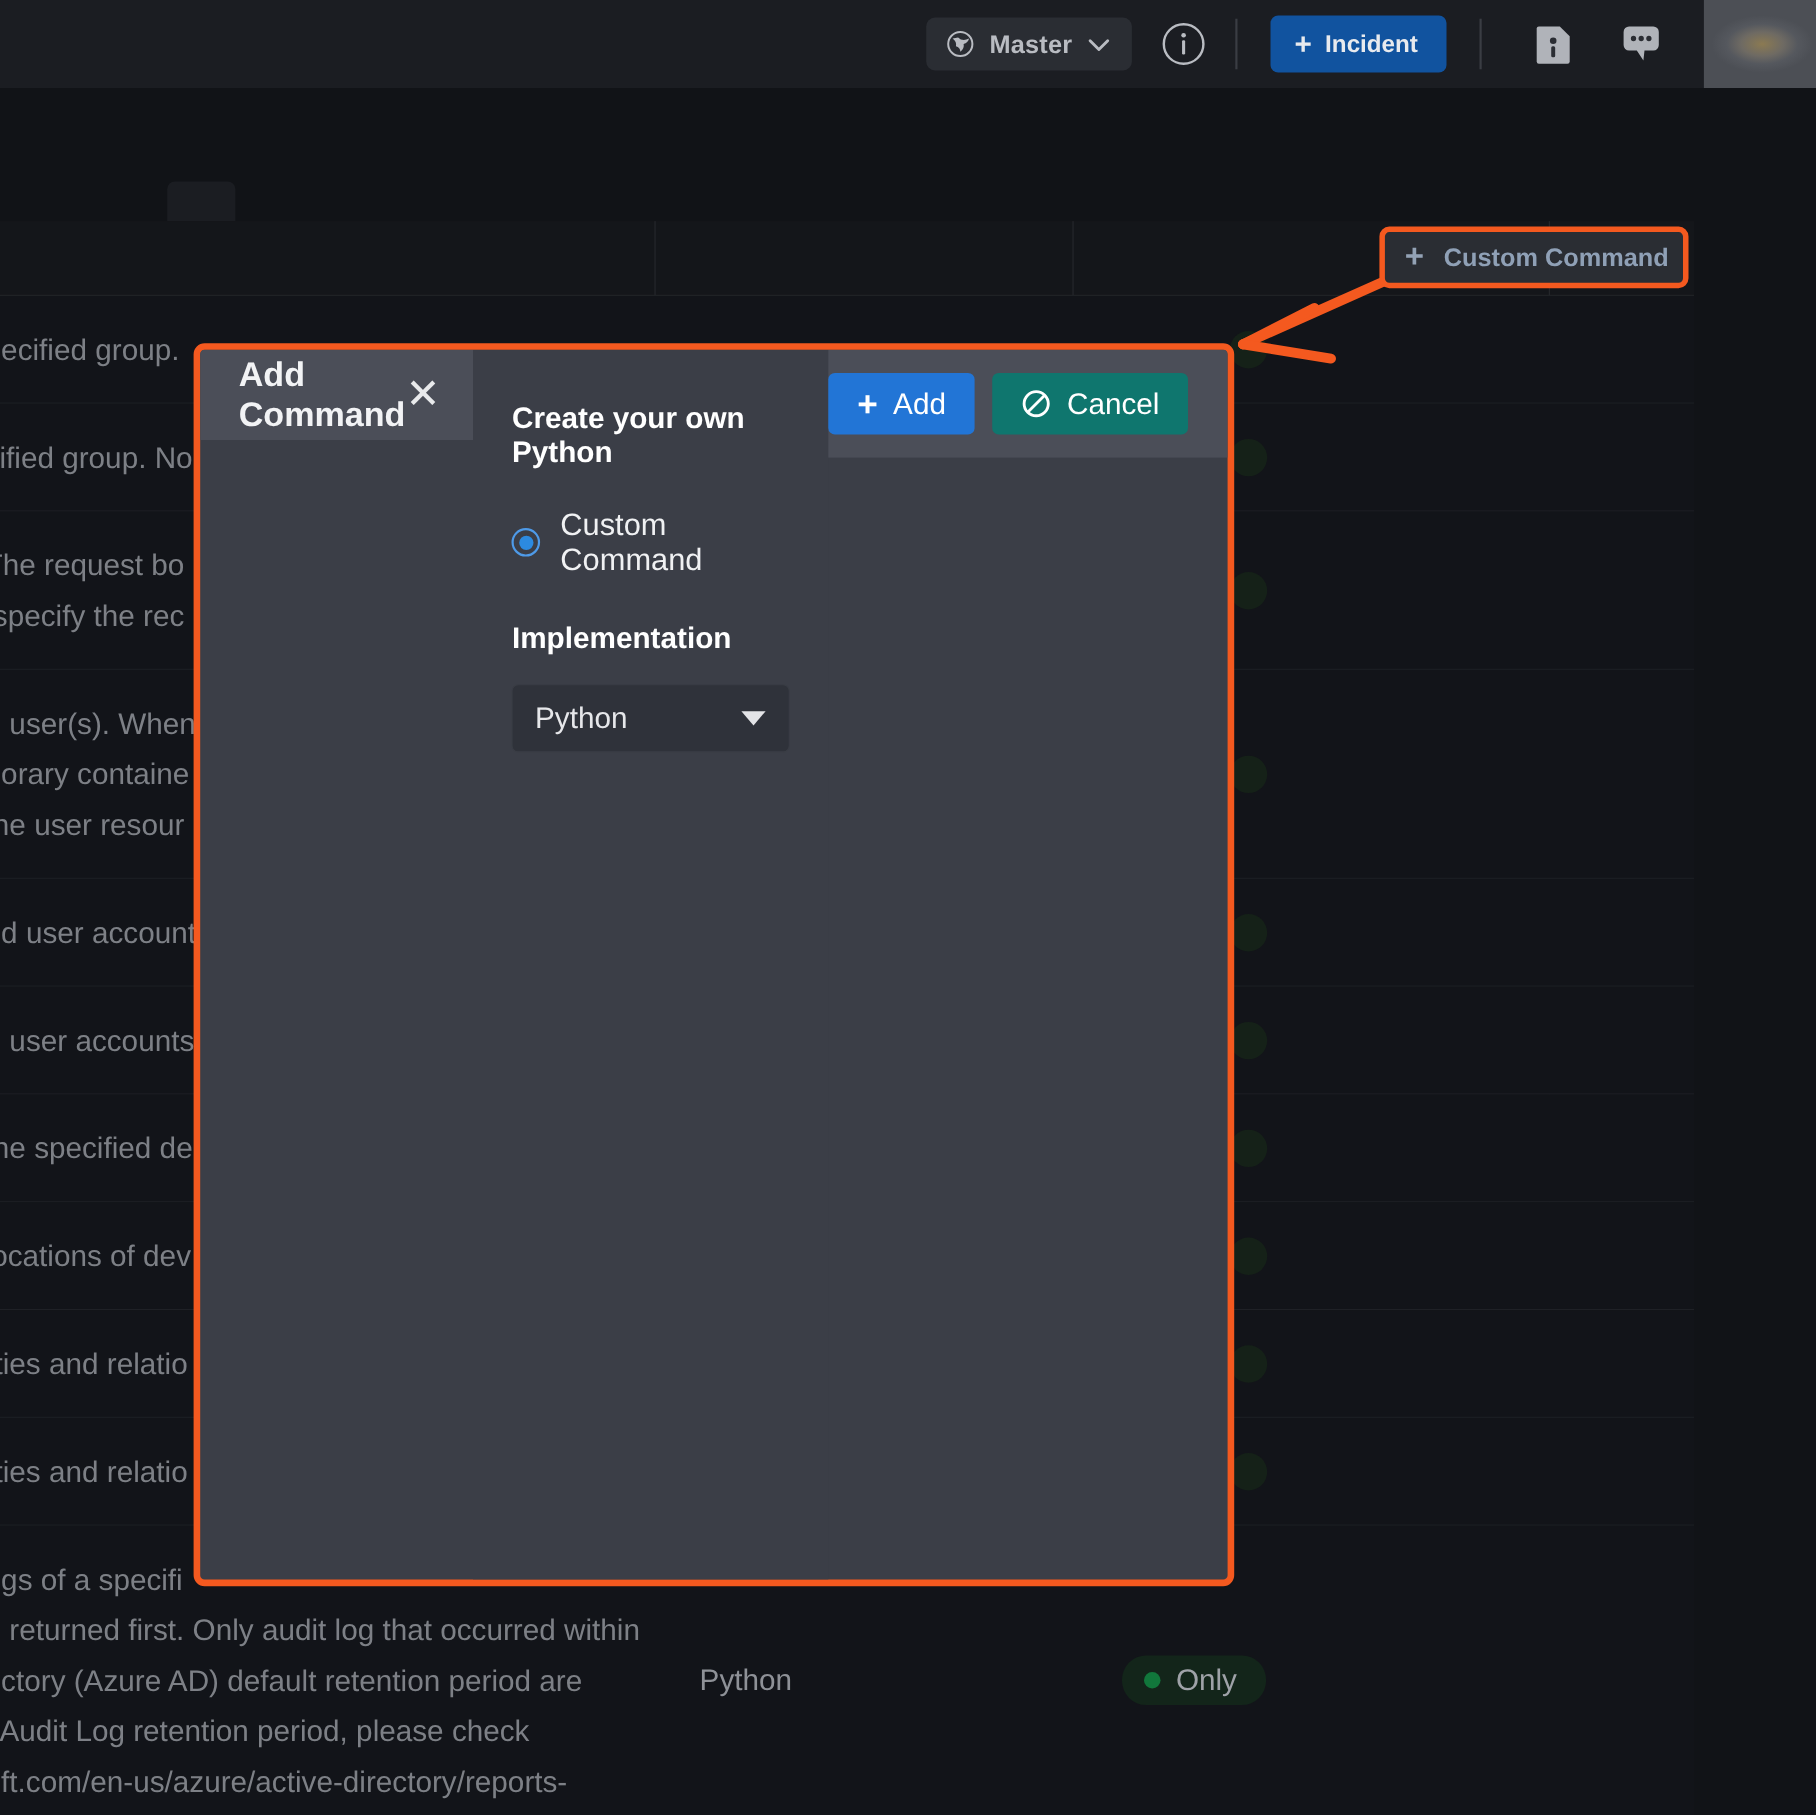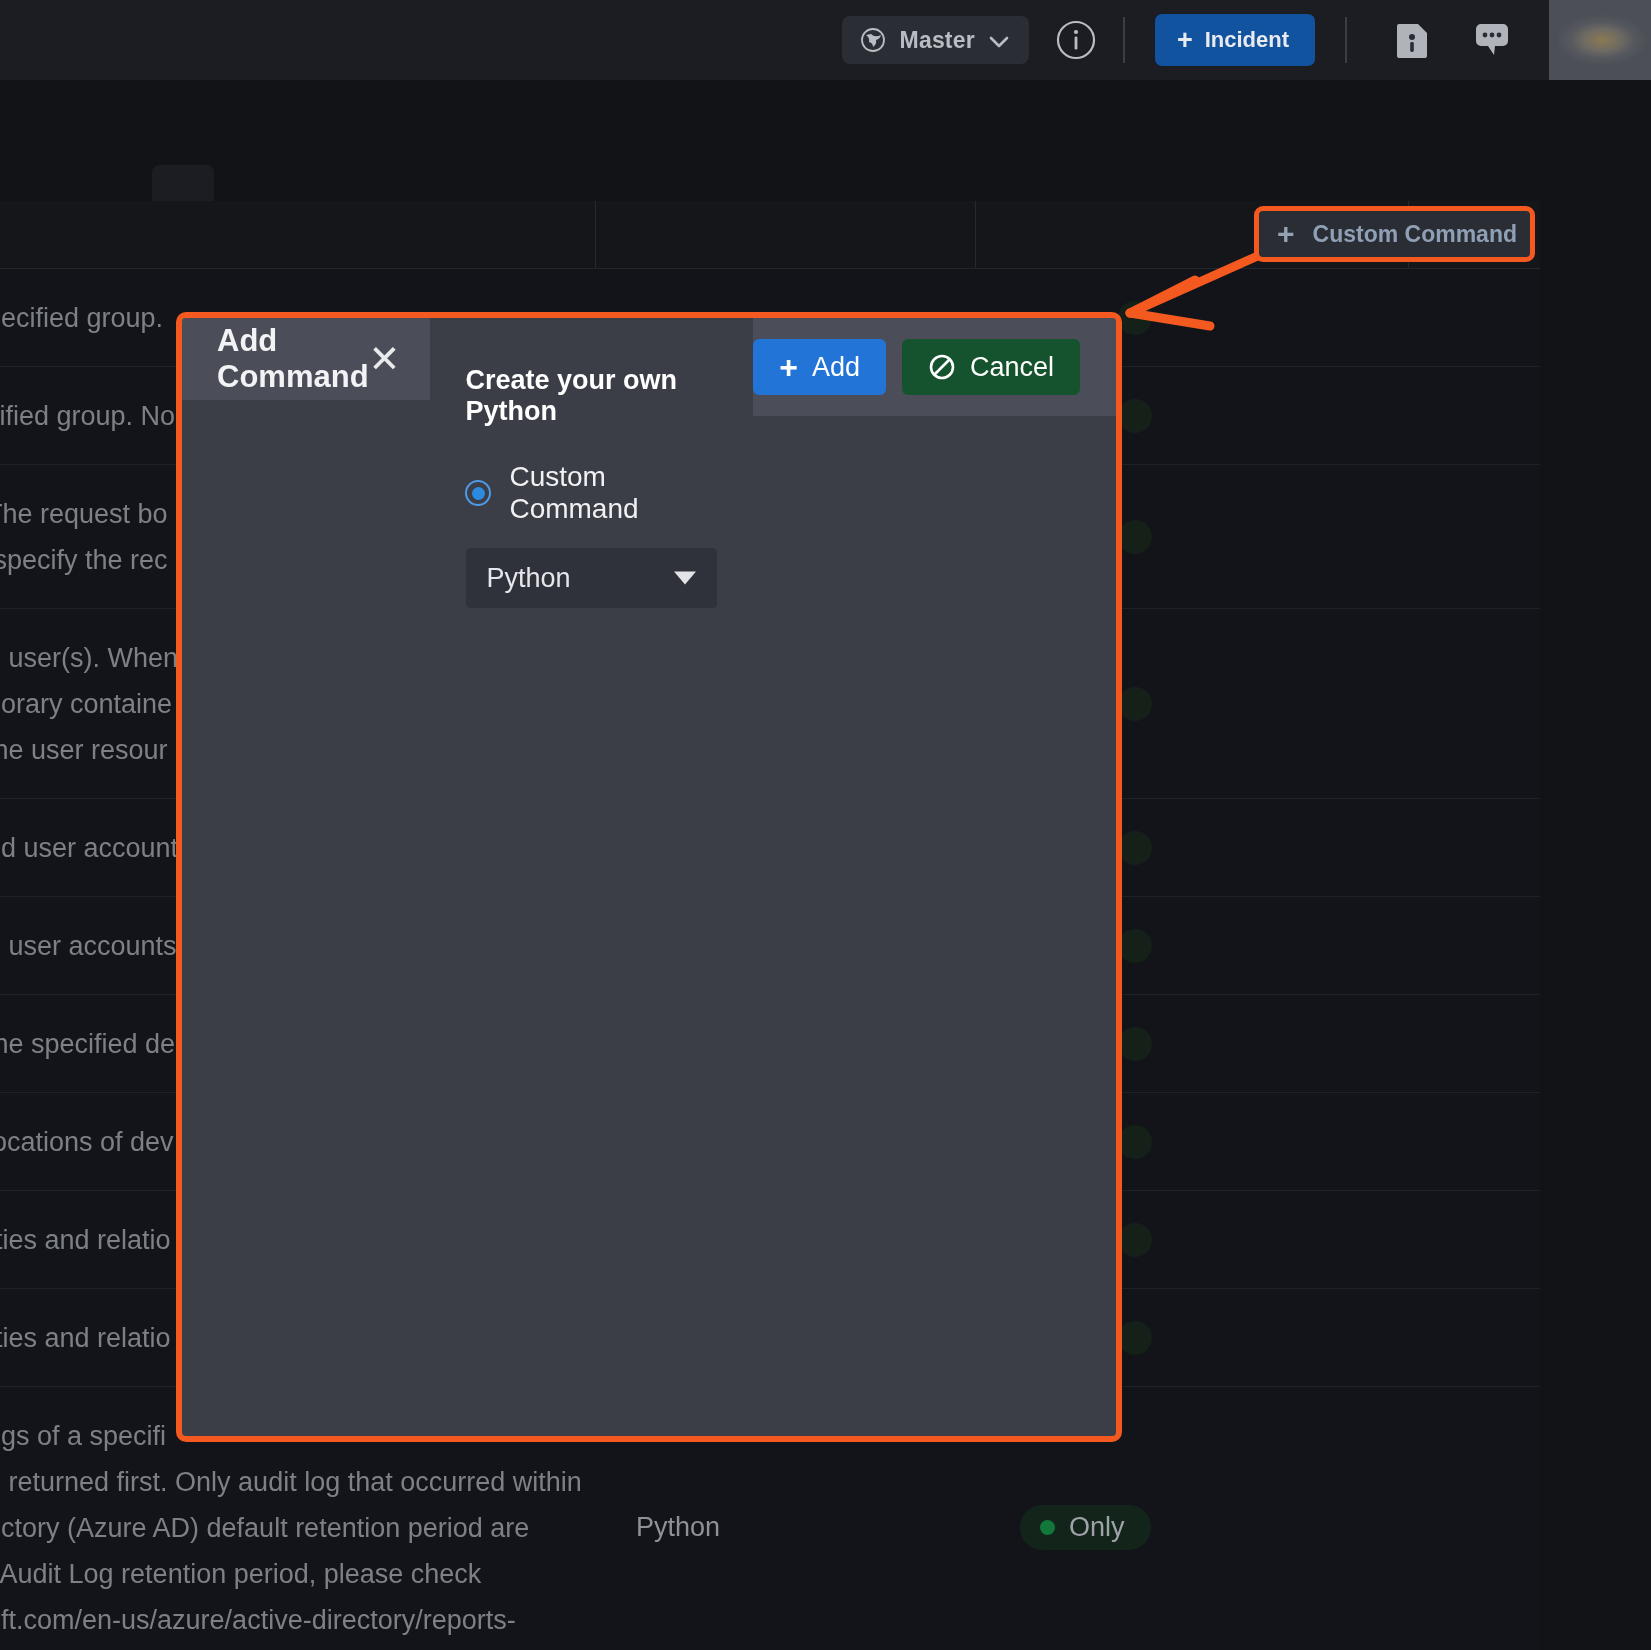--- a/index.html
+++ b/index.html
@@ -162,21 +162,21 @@
     display: flex; align-items: center; justify-content: flex-end;
     gap: 16px; padding-right: 36px;
   }
   .btn {
     height: 56px; border-radius: 6px;
     display: flex; align-items: center; gap: 14px;
     padding: 0 26px; font-size: 27px; cursor: pointer;
   }
   .btn-add { background: #2275d6; color: #ffffff; }
   .btn-add .plus { font-size: 32px; font-weight: bold; line-height: 1; }
-  .btn-cancel { background: #14532d; color: #ffffff; }
+  .btn-cancel { background: #0f766e; color: #ffffff; }
   .btn-cancel .noicon { width: 28px; height: 28px; }
 </style>
 </head>
 <body>
 
 <div id="root">
 
   <div class="topbar">
 
     <div class="env-pill">
@@ -329,20 +329,21 @@
       <div class="sect-title">Create your own Python</div>
 
       <div class="radio-row">
         <span class="radio">
             <i></i>
           </span>
         <span class="radio-label">Custom Command</span>
       </div>
 
 
+      <div class="field-label">Implementation</div>
 
       <div class="select-wrap">
         <div class="select-box">
           <span>Python</span>
         </div>
         <span class="select-caret"></span>
       </div>
 
     </div>
 

